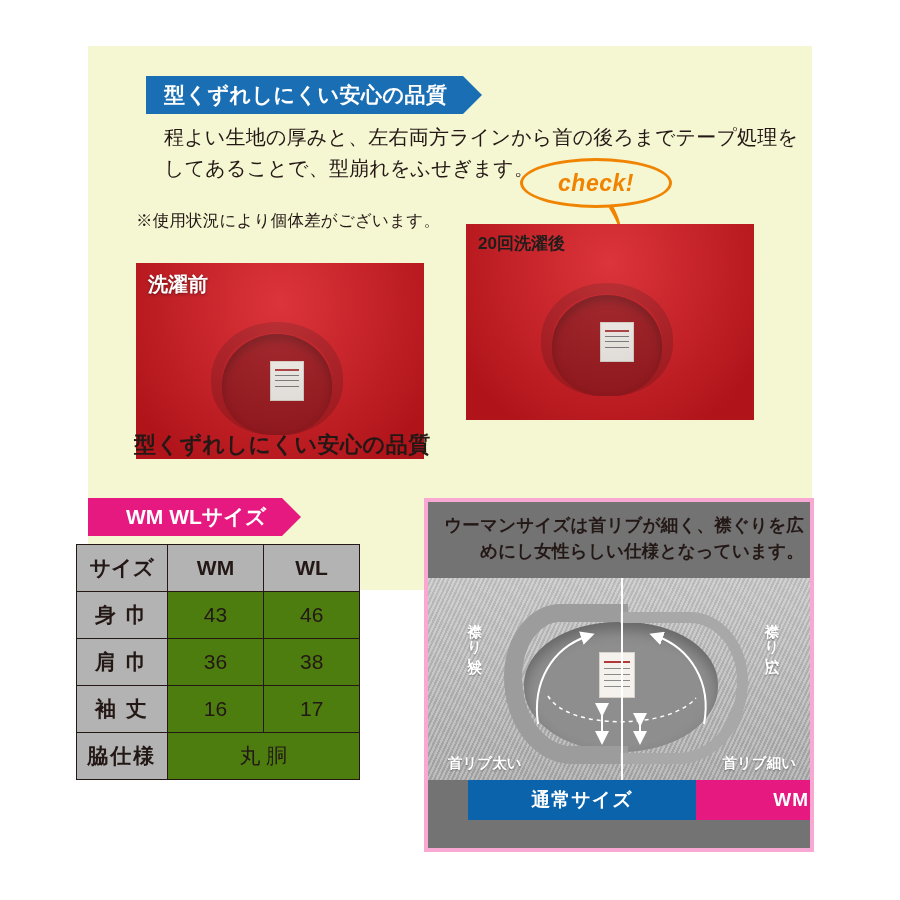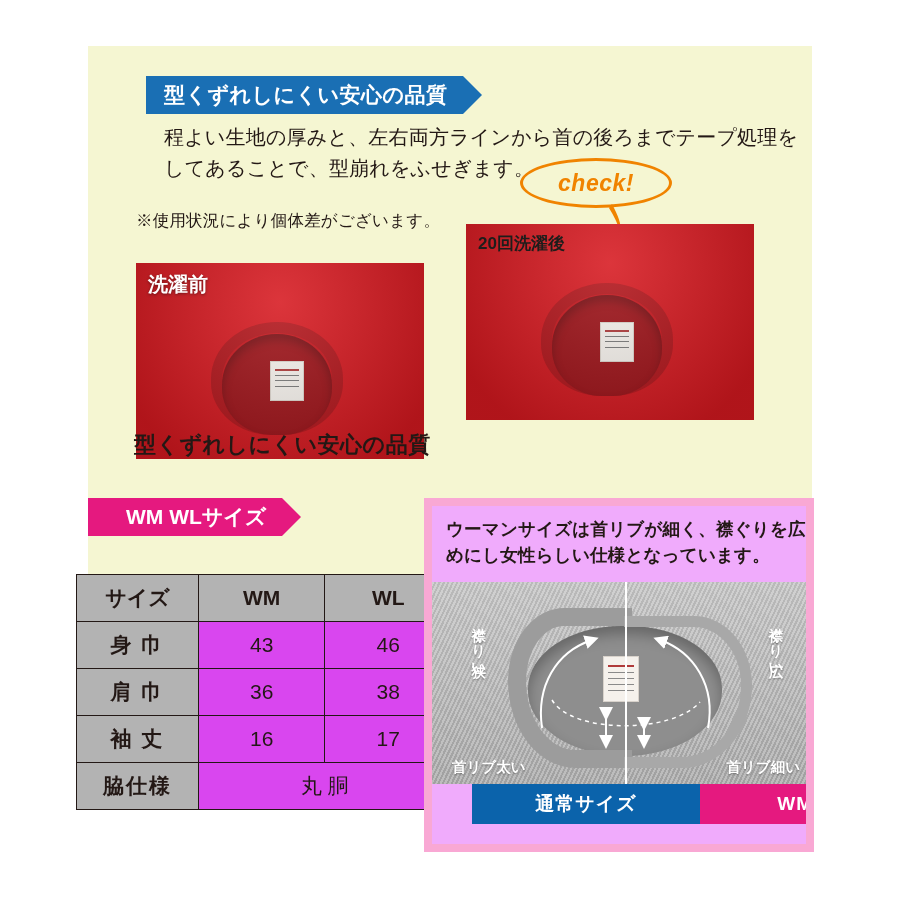--- a/index.html
+++ b/index.html
@@ -221,24 +221,24 @@
     right: -19px;
     top: 0;
     border-top: 19px solid transparent;
     border-bottom: 19px solid transparent;
     border-left: 19px solid #e5197f;
   }
 
   table.size-table {
     position: absolute;
     left: 76px;
-    top: 574px;
-    width: 376px;
+    top: 544px;
+    width: 284px;
     border-collapse: collapse;
-    background: #d946ef;
+    background: #4d7c0f;
   }
   table.size-table th,
   table.size-table td {
     border: 1.5px solid #231815;
     height: 46px;
     text-align: center;
     font-size: 21px;
     font-weight: 500;
     padding: 0;
   }
@@ -254,24 +254,25 @@
   }
   table.size-table td { width: 108px; }
 
   
   .illus-panel {
     position: absolute;
     left: 424px;
     top: 498px;
     width: 390px;
     height: 354px;
-    border: 8px solid #f9a8d4;
-    box-sizing: border-box;
-    background: #f0abfc;
+    border: 4px solid #f9a8d4;
+    box-sizing: border-box;
+    background: #737373;
     overflow: hidden;
+    text-align: right;
   }
   .illus-text {
     position: absolute;
     left: 14px;
     top: 10px;
     width: 362px;
     font-size: 17.5px;
     line-height: 1.5;
     font-weight: bold;
     letter-spacing: 0.2px;

